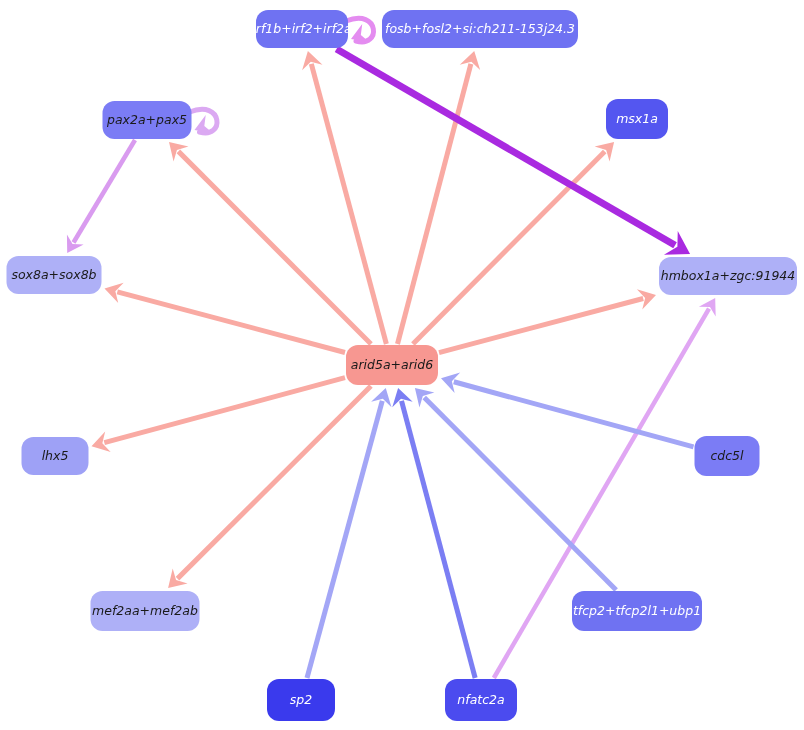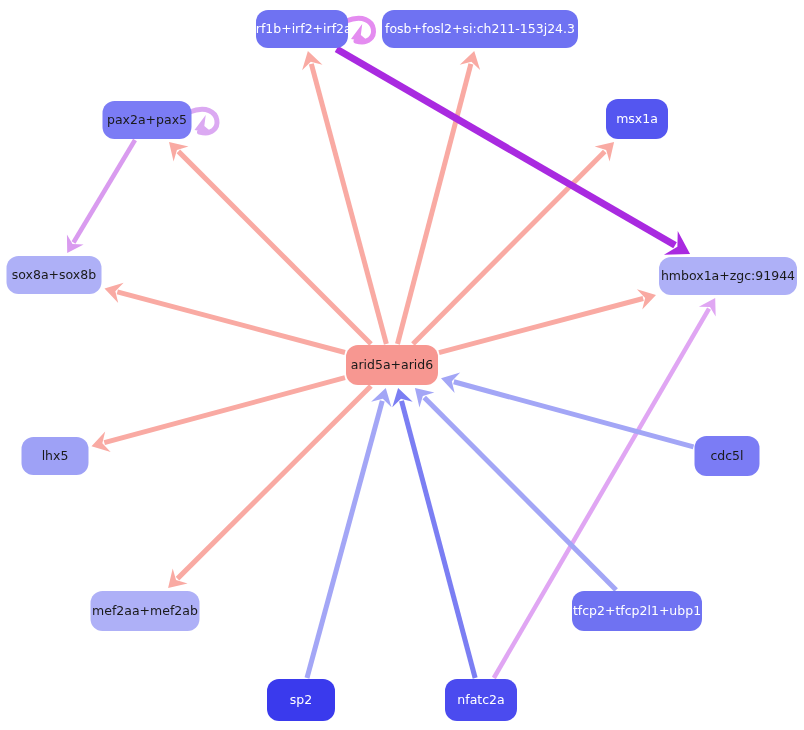--- a/index.html
+++ b/index.html
@@ -7,20 +7,21 @@
     padding: 0;
     background: #ffffff;
   }
   #canvas-wrap {
     position: relative;
     width: 804px;
     height: 730px;
     background: #ffffff;
     overflow: hidden;
     font-family: "DejaVu Sans", sans-serif;
+    font-style: italic;
   }
   svg#graph {
     position: absolute;
     top: 0;
     left: 0;
     width: 804px;
     height: 730px;
     display: block;
   }
   .node-rect {

